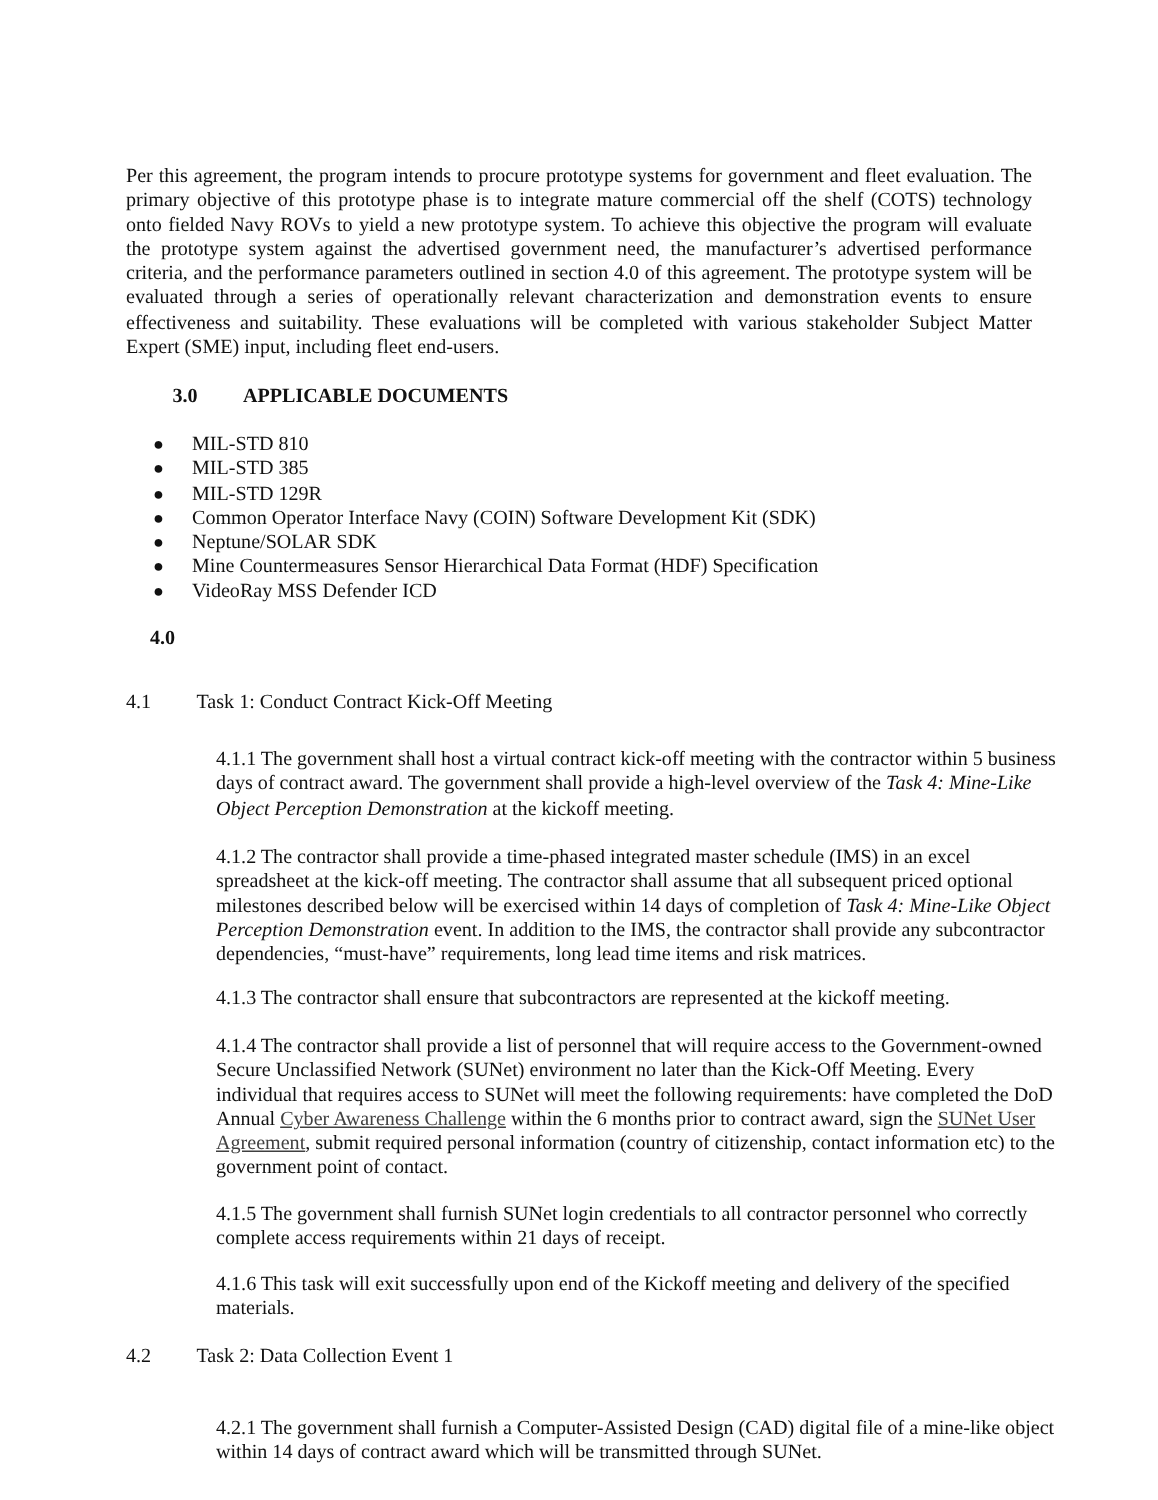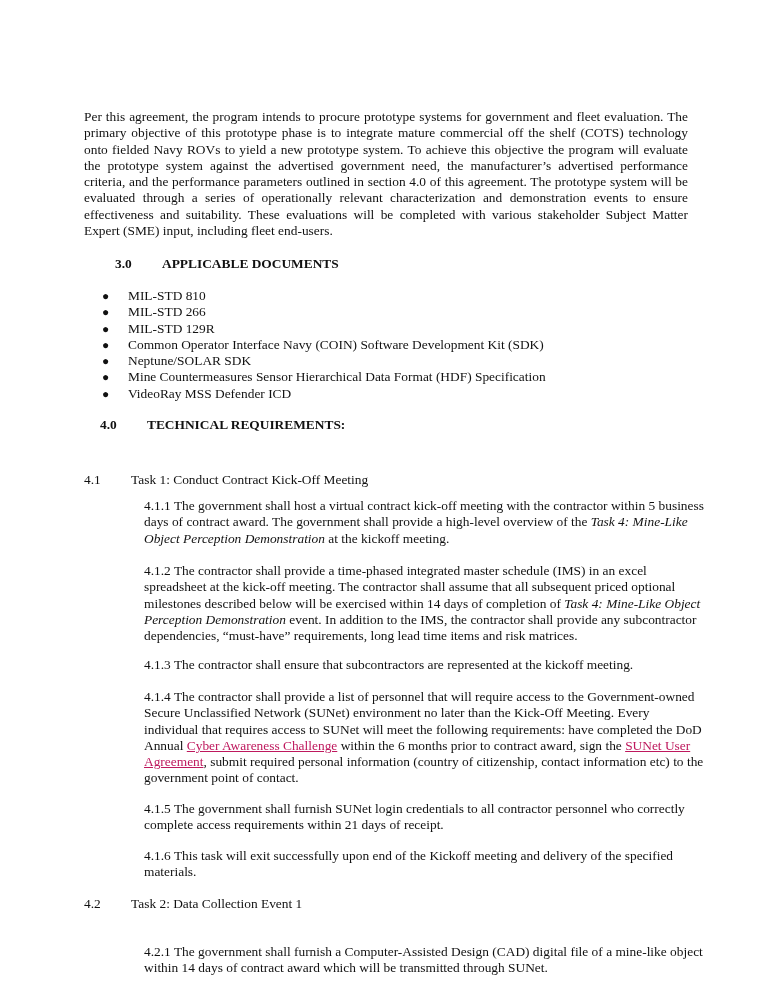--- a/index.html
+++ b/index.html
@@ -12,21 +12,21 @@
   .para-justify { text-align: justify; margin: 0; }
   .section { position: absolute; left: 84px; }
   .sec-head { display: flex; font-weight: bold; }
   .sec-num { width: 47px; }
   .bullets { list-style: none; margin: 0; padding: 0; }
   .bullets li { display: flex; }
   .bullets .dot { width: 28px; padding-left: 2px; box-sizing: border-box; font-size: 12px; }
   .sub-head { display: flex; }
   .sub-num { width: 47px; }
   .item { position: absolute; left: 128px; width: 560px; margin: 16px; }
-  a.link { color: #be185d; }
+  a.link { color: #404040; }
   em { font-style: italic; }
 </style>
 </head>
 <body>
 
 <p class="para-justify page">Per this agreement, the program intends to procure prototype systems for government and fleet evaluation. The primary objective of this prototype phase is to integrate mature commercial off the shelf (COTS) technology onto fielded Navy ROVs to yield a new prototype system. To achieve this objective the program will evaluate the prototype system against the advertised government need, the manufacturer’s advertised performance criteria, and the performance parameters outlined in section 4.0 of this agreement. The prototype system will be evaluated through a series of operationally relevant characterization and demonstration events to ensure effectiveness and suitability. These evaluations will be completed with various stakeholder Subject Matter Expert (SME) input, including fleet end-users.</p>
 
 <div class="section" style="top:256px; width:604px;margin-left:31px;">
   <div class="sec-head">
     <span class="sec-num">3.0</span>
@@ -34,21 +34,21 @@
   </div>
 </div>
 
 <ul class="bullets section" style="top:288px; left:100px;">
   <li>
       <span class="dot">●</span>
       <span>MIL-STD 810</span>
     </li>
   <li>
       <span class="dot">●</span>
-      <span>MIL-STD 266</span>
+      <span>MIL-STD 385</span>
     </li>
   <li>
       <span class="dot">●</span>
       <span>MIL-STD 129R</span>
     </li>
   <li>
       <span class="dot">●</span>
       <span>Common Operator Interface Navy (COIN) Software Development Kit (SDK)</span>
     </li>
   <li>
@@ -61,25 +61,24 @@
     </li>
   <li>
       <span class="dot">●</span>
       <span>VideoRay MSS Defender ICD</span>
     </li>
 </ul>
 
 <div class="section" style="top:417px;margin-left:16px;">
   <div class="sec-head">
     <span class="sec-num">4.0</span>
-    <span>TECHNICAL REQUIREMENTS:</span>
   </div>
 </div>
 
-<div class="section" style="top:472px;">
+<div class="section" style="top:460px;">
   <div class="sub-head">
     <span class="sub-num">4.1</span>
     <span>Task 1: Conduct Contract Kick-Off Meeting</span>
   </div>
 </div>
 
 <p class="item" style="top:482px;"><span>4.1.1 The government shall host a virtual contract kick-off meeting with the contractor within 5 business days of contract award. The government shall provide a high-level overview of the </span><em>Task 4: Mine-Like Object Perception Demonstration</em><span> at the kickoff meeting.</span></p>
 
 <p class="item" style="top:547px;"><span>4.1.2 The contractor shall provide a time-phased integrated master schedule (IMS) in an excel spreadsheet at the kick-off meeting. The contractor shall assume that all subsequent priced optional milestones described below will be exercised within 14 days of completion of </span><em>Task 4: Mine-Like Object Perception Demonstration</em><span> event. In addition to the IMS, the contractor shall provide any subcontractor dependencies, “must-have” requirements, long lead time items and risk matrices.</span></p>
 

